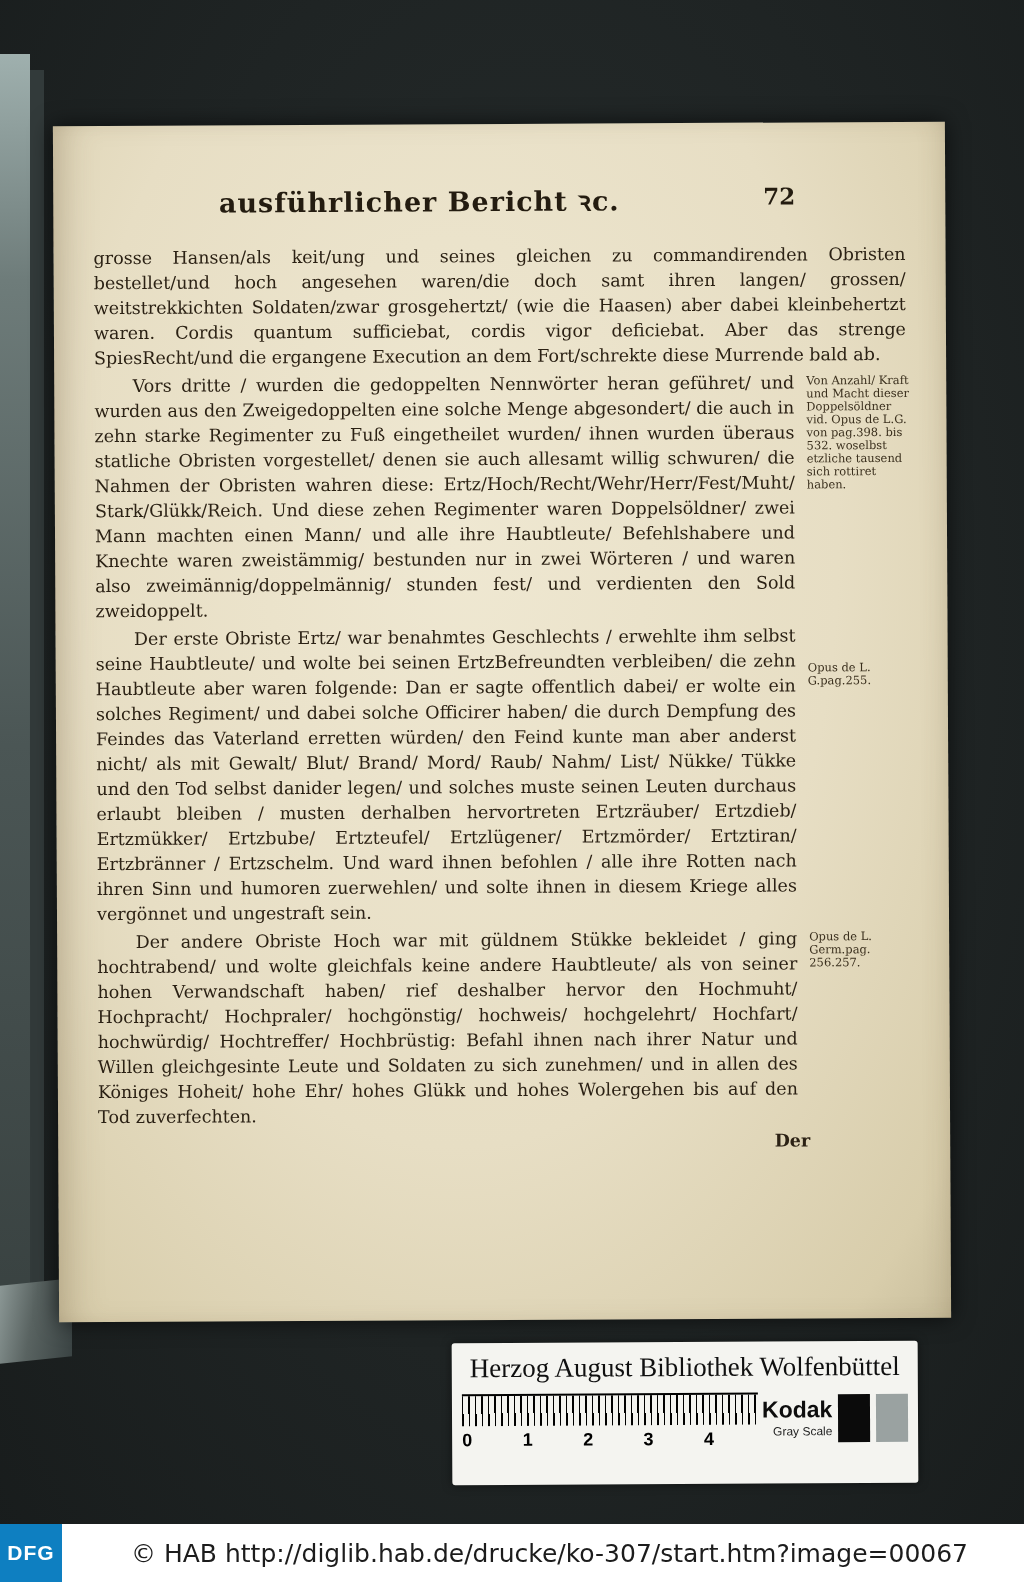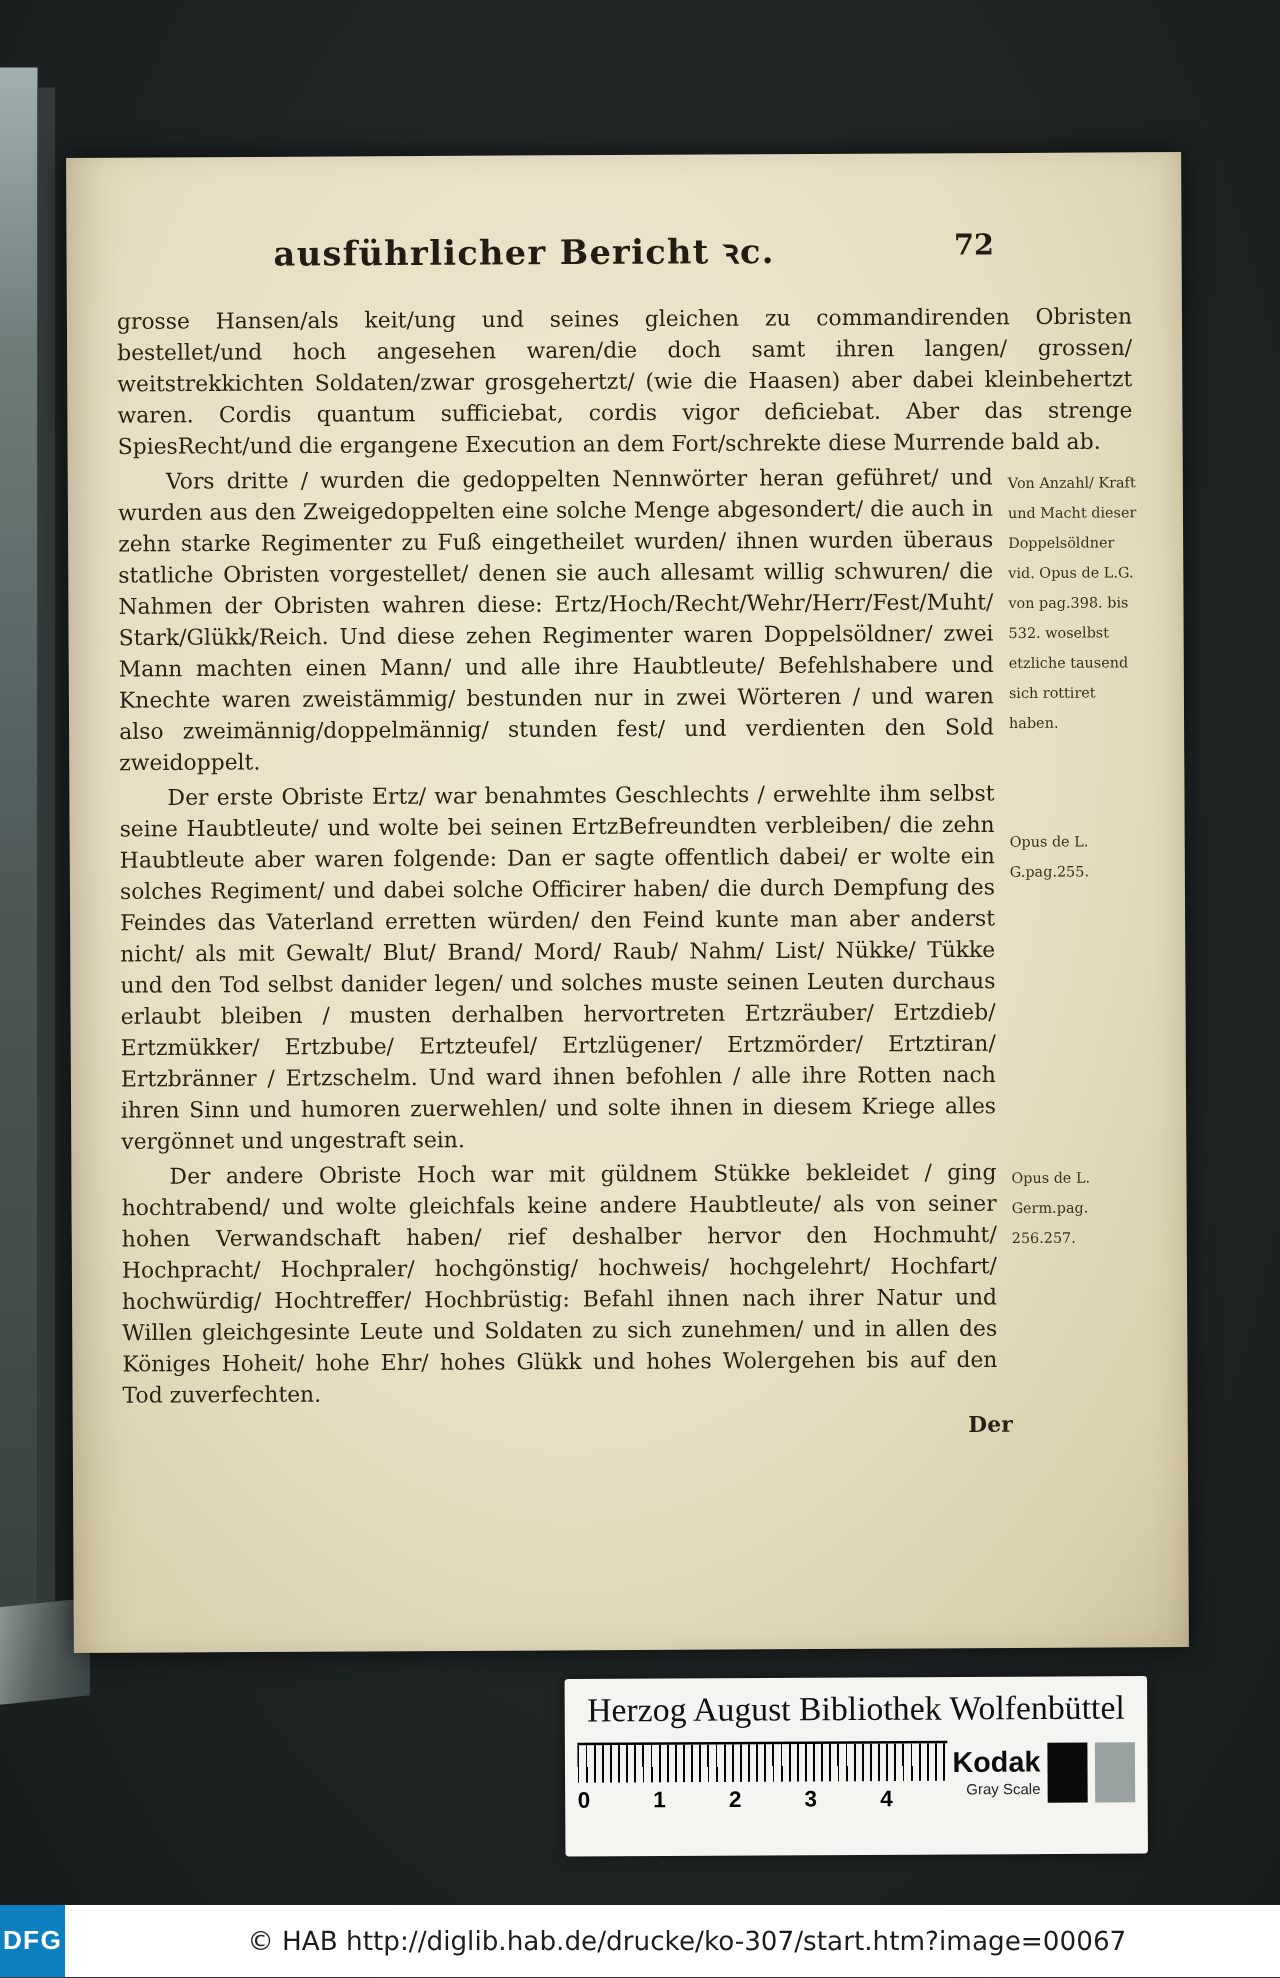--- a/index.html
+++ b/index.html
@@ -21,21 +21,21 @@
   .page-header{position:relative;width:712px;height:40px;margin-bottom:22px;}
   .header-title{position:absolute;left:0;right:60px;text-align:center;
                 font-size:27px;font-weight:bold;letter-spacing:1px;color:#241c10;}
   .page-number{position:absolute;right:10px;top:2px;font-size:23px;font-weight:bold;color:#241c10;}
   .para-row{position:relative;width:818px;}
   .para{margin:0 0 3px 0;width:700px;font-size:17.5px;line-height:25px;
         text-align:justify;color:#2b2114;}
   .para.full{width:812px;}
   .para.indent{text-indent:2.2em;}
   .margin-note{position:absolute;left:712px;top:4px;width:104px;
-               font-size:11.5px;line-height:24px;color:#3a2f1d;text-align:left;}
+               font-size:11.5px;line-height:13px;color:#3a2f1d;text-align:left;}
   .margin-note.offset{top:38px;}
   .catchword{width:712px;text-align:right;font-size:17.5px;font-weight:bold;
              color:#2b2114;margin-top:4px;}
   
   .label{position:absolute;left:452px;top:1342px;width:466px;height:142px;
          background:#f4f4f0;border-radius:3px;box-shadow:0 0 10px rgba(0,0,0,0.5);
          transform:rotate(-0.3deg);padding:0;}
   .label-title{margin-top:10px;text-align:center;font-family:"Liberation Serif", serif;
                font-size:27px;color:#101010;}
   .label-row{display:flex;align-items:flex-start;margin:10px 10px 0 10px;}
@@ -45,26 +45,26 @@
   .ruler-numbers{display:flex;justify-content:space-between;width:252px;margin-top:4px;
                  font-family:"Liberation Sans", sans-serif;font-weight:bold;font-size:18px;color:#000;}
   .kodak{width:78px;margin-left:4px;margin-top:4px;text-align:right;}
   .kodak-name{font-family:"Liberation Sans", sans-serif;font-weight:bold;font-size:23px;color:#0d0d0d;text-align:center;}
   .kodak-sub{font-family:"Liberation Sans", sans-serif;font-size:12px;color:#222;margin-top:1px;}
   .swatch{width:42px;height:48px;margin-left:6px;margin-top:2px;}
   .swatch.black{background:#0b0b0b;}
   .swatch.gray{background:#9aa2a1;}
   
   .footer{position:absolute;left:0;bottom:0;width:1024px;height:58px;background:#ffffff;}
-  .dfg{position:absolute;left:0;top:0;width:52px;height:58px;background:#0e7fc1;
+  .dfg{position:absolute;left:0;top:0;width:62px;height:58px;background:#0e7fc1;
        color:#fff;display:flex;align-items:center;justify-content:center;
        font-family:"Liberation Sans", sans-serif;font-weight:bold;font-size:21px;letter-spacing:1px;}
   .credit{position:absolute;left:95px;right:20px;top:0;height:58px;display:flex;
           align-items:center;justify-content:center;font-family:"DejaVu Sans", sans-serif;
-          font-size:21px;color:#1c1c1c;}
+          font-size:25px;color:#1c1c1c;}
 </style>
 </head>
 <body>
 
 <div id="screen">
 
   <div class="edge-a"></div>
   <div class="edge-b"></div>
   <div class="edge-c"></div>
 

